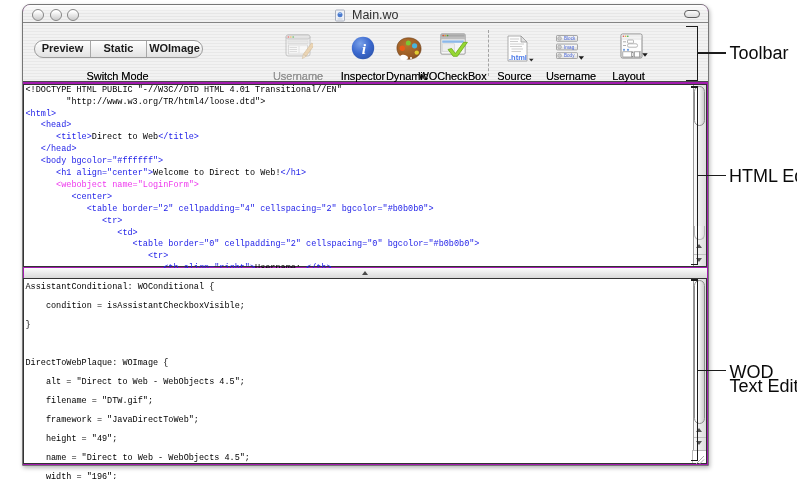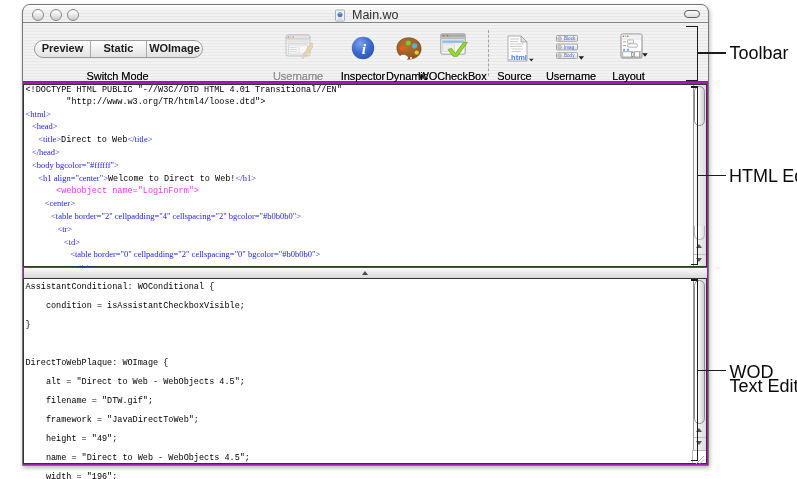--- a/index.html
+++ b/index.html
@@ -29,21 +29,21 @@
 .sepdash{position:absolute;left:465px;top:7px;height:46px;width:0;border-left:1px dashed #a2a2a2;}
 .pane{position:absolute;left:0;width:681.5px;background:#fff;border:1.5px solid #333;}
 .pane.top{top:78.7px;height:181.3px;}
 .pane.bot{top:272.5px;height:184.8px;}
 .splitter{position:absolute;left:1px;top:263px;width:682.5px;height:9.5px;
  background:linear-gradient(180deg,#fbfbfb,#d9d9d9);}
 .splitter .arr{position:absolute;left:338px;top:3px;width:0;height:0;
  border-left:3.5px solid transparent;border-right:3.5px solid transparent;border-bottom:4px solid #4a4a4a;}
 pre.code{position:absolute;margin:0;font-family:"Liberation Mono",monospace;font-size:8.5px;
  line-height:11.9px;color:#000;left:1.5px;white-space:pre;}
-.b{color:#2323e8;font-family:Liberation Serif, serif;}
+.b{color:#2323e8;}
 .m{color:#ee3aee;}
 .sb{position:absolute;top:0;right:0;bottom:0;width:11.5px;border-left:1px solid #999;
  background:linear-gradient(90deg,#fbfbfb,#dcdcdc);}
 .thumb{position:absolute;left:0.2px;width:10.6px;border:1px solid #8e8e8e;border-radius:5.5px;
  background:linear-gradient(90deg,#ffffff 30%,#cfcfcf);box-sizing:border-box;}
 .aup,.adn{position:absolute;left:2.2px;width:0;height:0;border-left:3.6px solid transparent;border-right:3.6px solid transparent;}
 .aup{border-bottom:4.5px solid #555;}
 .adn{border-top:4.5px solid #555;}
 .asep{position:absolute;left:0;width:100%;height:1px;background:#c0c0c0;}
 .grip{position:absolute;right:0;bottom:0;width:12.5px;height:12.5px;background:#fff;border-left:1px solid #bbb;border-top:1px solid #bbb;}

